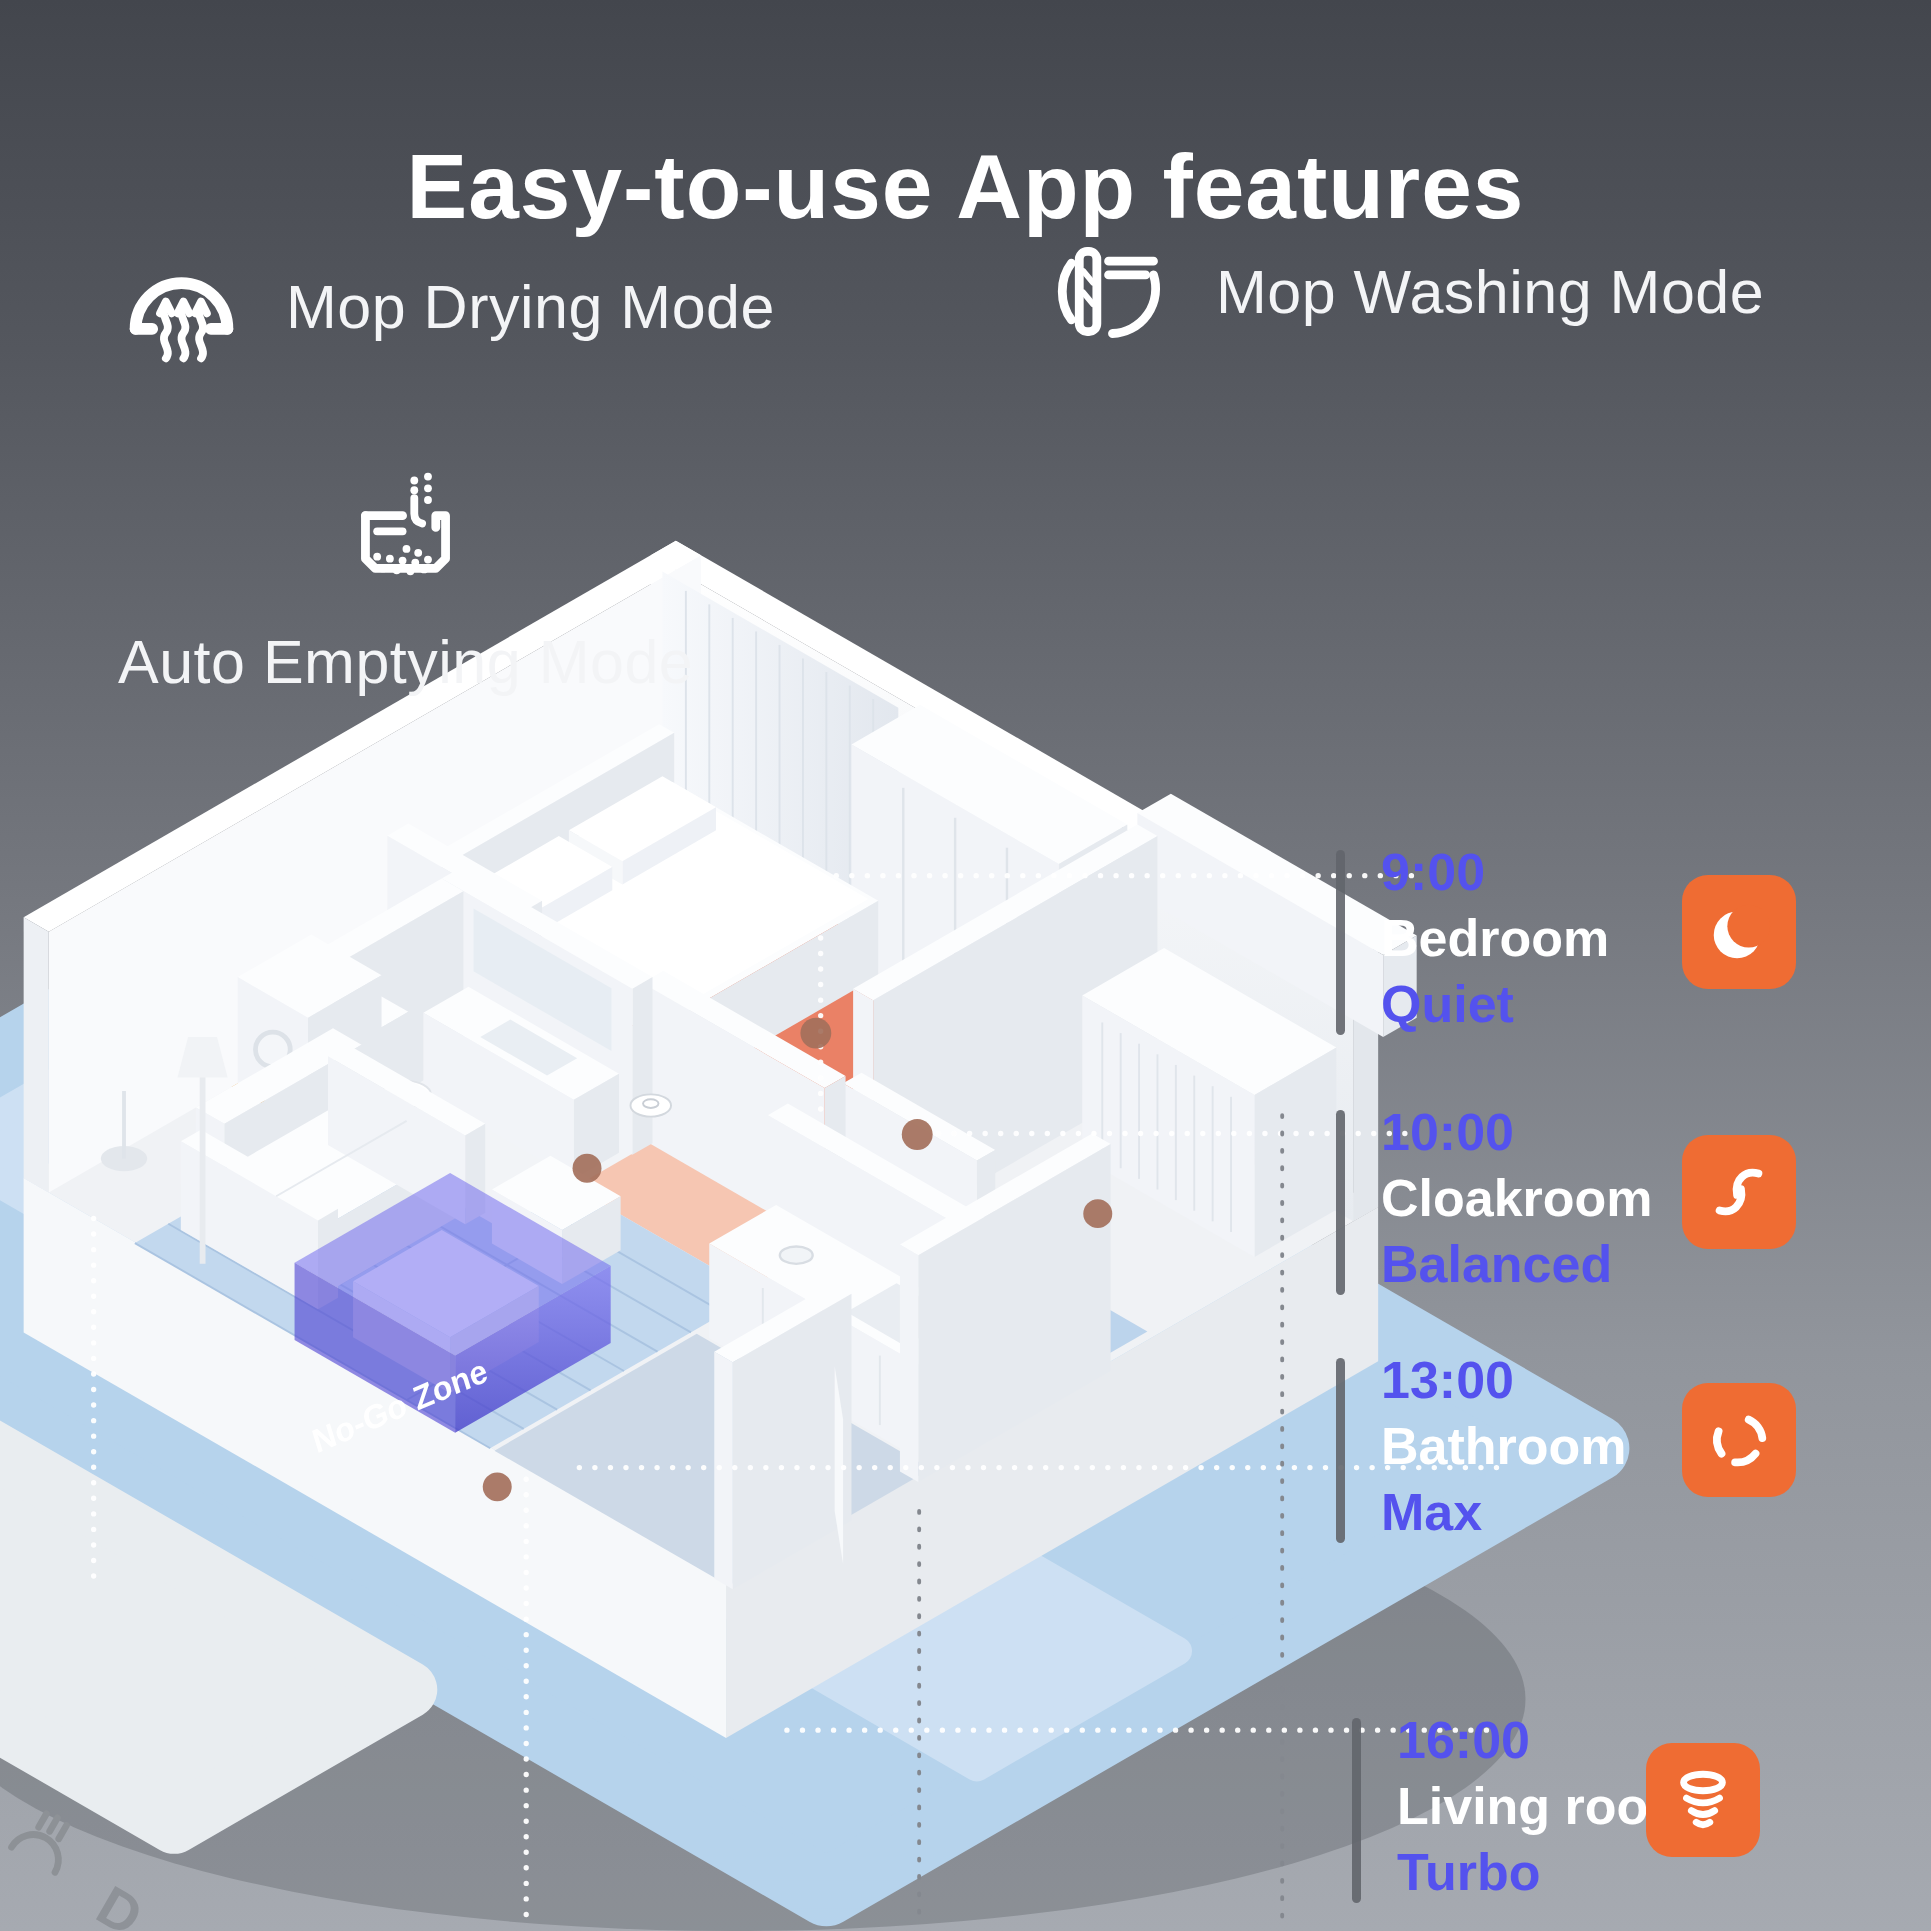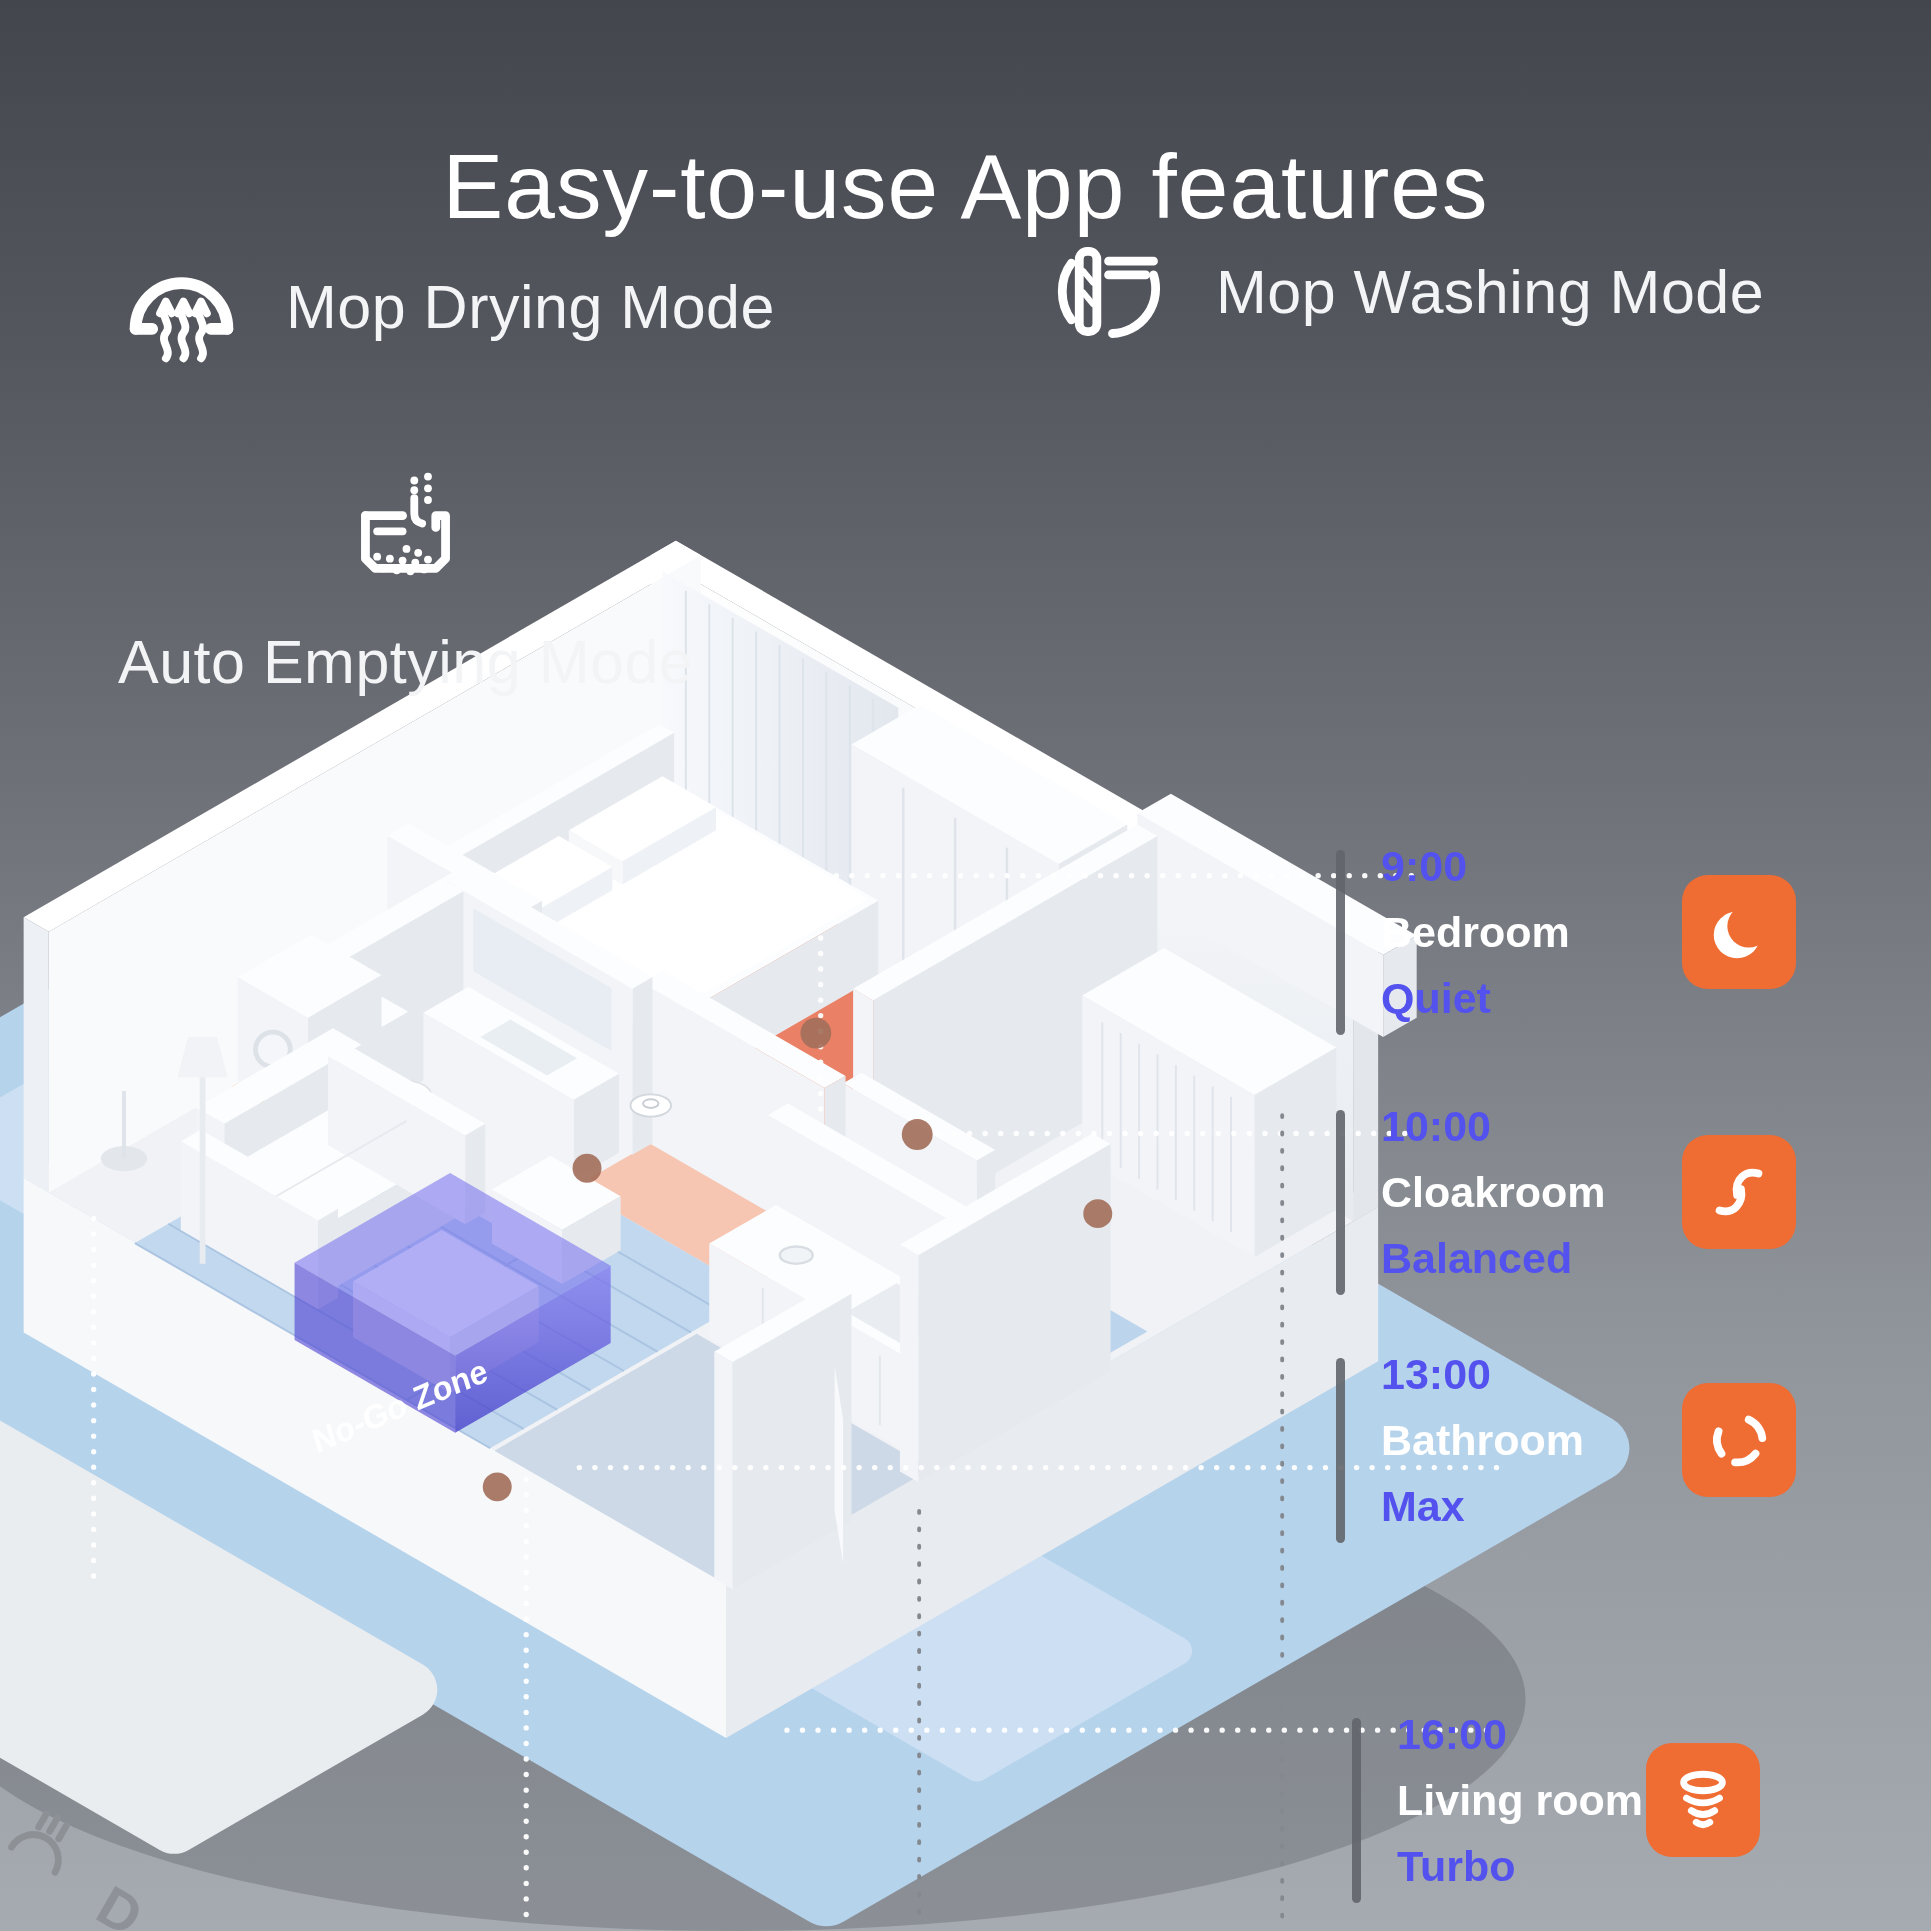--- a/index.html
+++ b/index.html
@@ -1,28 +1,28 @@
 <!DOCTYPE html>
 <html><head>
 <meta charset="utf-8">
 <style>
   html,body{margin:0;padding:0;}
   body{width:1931px;height:1931px;font-family:"Liberation Sans",sans-serif;overflow:hidden;}
   #page{position:relative;width:1931px;height:1931px;overflow:hidden;
     background:linear-gradient(180deg,#43464d 0%,#54575e 18%,#73767d 45%,#91959c 70%,#a6aab1 100%);}
   #scene{position:absolute;left:0;top:0;}
   .title{position:absolute;left:0;right:0;top:135px;text-align:center;
-    font-size:91px;font-weight:normal;color:#ffffff;letter-spacing:1px;}
+    font-size:91px;font-weight:bold;color:#ffffff;letter-spacing:1px;}
   .feat{position:absolute;display:flex;align-items:center;gap:41px;height:127px;}
   .feat .ficon{width:127px;height:127px;flex:0 0 127px;}
   .feat .flabel{font-size:61px;color:#f3f4f6;white-space:nowrap;letter-spacing:0.5px;}
   .sched{position:absolute;left:0;top:0;width:1931px;height:1931px;pointer-events:none;}
   .sitem{position:absolute;left:1381px;width:541px;height:222px;}
   .sbar{position:absolute;left:-45px;top:1.9px;width:8.7px;height:185px;border-radius:4.8px;background:#62656b;opacity:.9;}
-  .stime,.sroom,.smode{position:absolute;left:0;font-size:43px;font-weight:bold;white-space:nowrap;}
+  .stime,.sroom,.smode{position:absolute;left:0;font-size:52px;font-weight:bold;white-space:nowrap;}
   .stime{top:-5.8px;color:#5452ee;}
   .sroom{top:60px;color:#ffffff;}
   .smode{top:126px;color:#5452ee;}
   .sicon{position:absolute;top:27px;width:114px;height:114px;border-radius:26px;background:#ef6c33;
     display:flex;align-items:center;justify-content:center;}
 </style>
 </head>
 <body>
 
 <div id="page">

